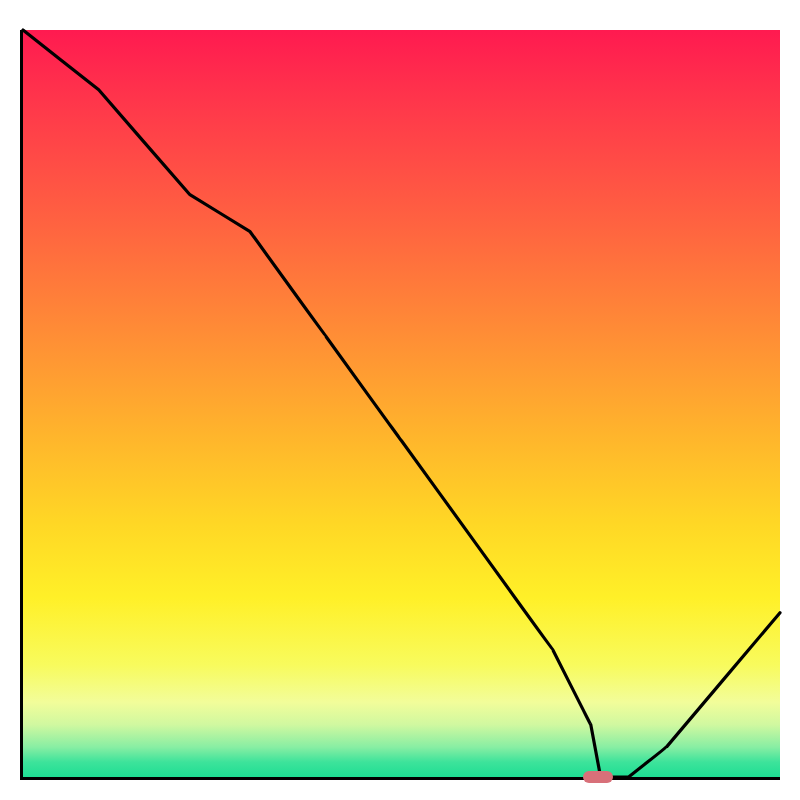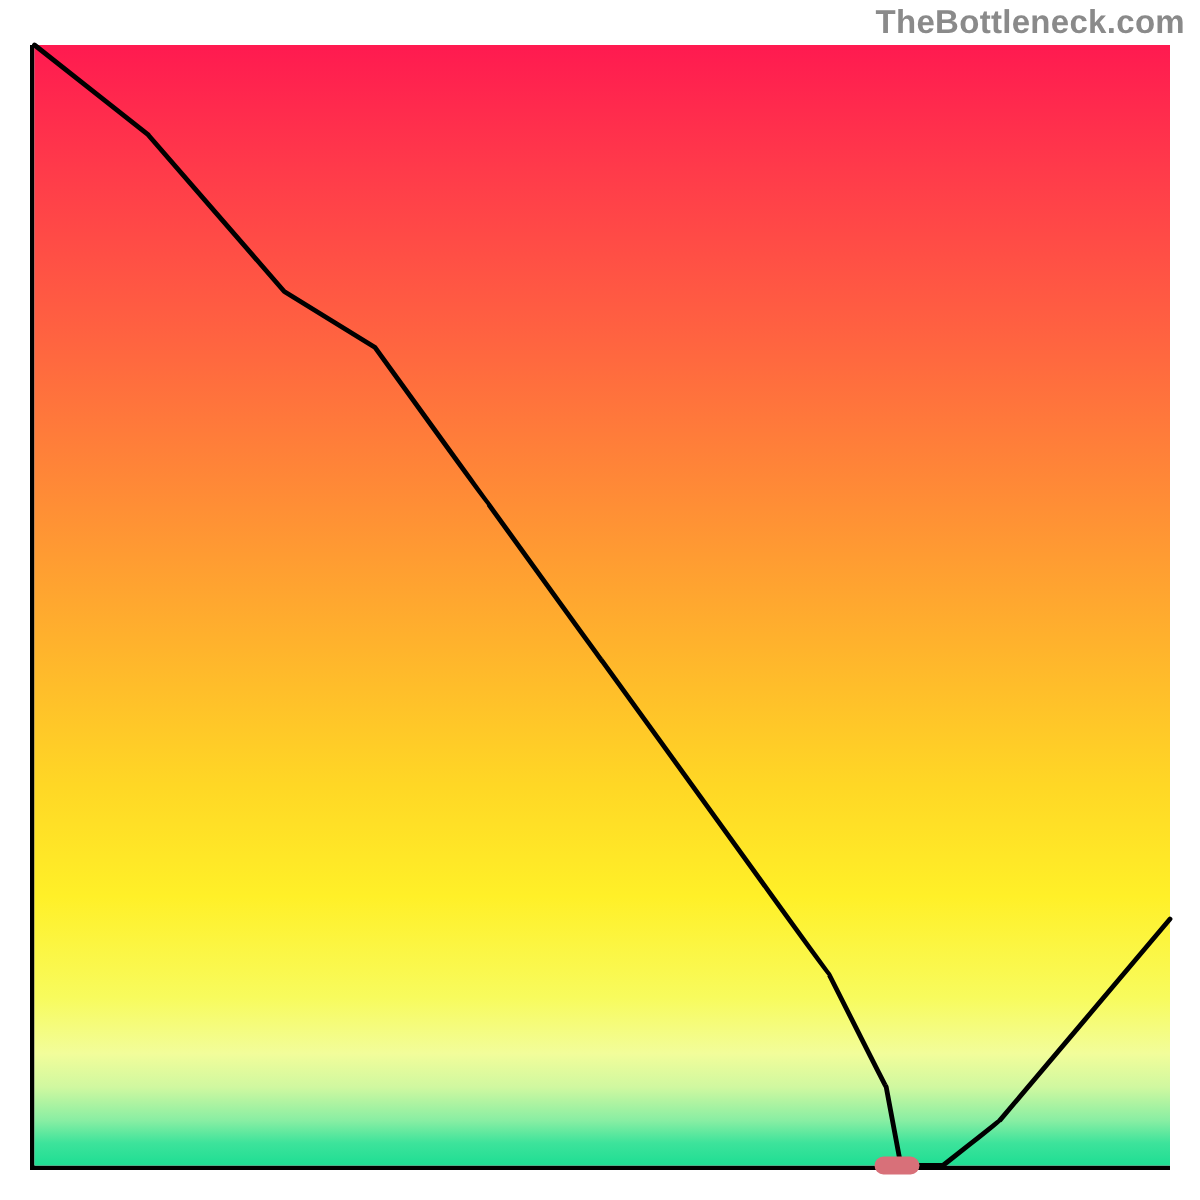--- a/index.html
+++ b/index.html
@@ -73,21 +73,20 @@
     height: 12px;
     background: #d87079;
     border-radius: 6px;
   }
 </style>
 </head>
 <body>
 
 <div class="container">
 
-  <div class="watermark">TheBottleneck.com</div>
 
   <div class="plot-frame">
     <div class="gradient"></div>
 
     <svg class="curve" viewBox="0 0 757 747" preserveAspectRatio="none">
       <path fill="none" stroke="#000" stroke-width="3.2" stroke-linecap="round" stroke-linejoin="round" d="M 0.0 0.0 Q 0.0 0.0 37.9 29.9 T 75.7 59.8 Q 75.7 59.8 121.1 112.1 T 166.5 164.3 Q 166.5 164.3 196.8 183.0 T 227.1 201.7 Q 227.1 201.7 264.9 254.0 T 302.8 306.3 Q 302.8 306.3 340.6 358.6 T 378.5 410.8 Q 378.5 410.8 416.4 463.1 T 454.2 515.4 Q 454.2 515.4 492.0 567.7 T 529.9 620.0 Q 529.9 620.0 548.8 657.4 T 567.8 694.7 L 577.6 747.0 L 605.6 747.0 Q 605.6 747.0 624.5 732.1 T 643.4 717.1 Q 643.4 717.1 700.2 649.9 T 757.0 582.7"></path>
     </svg>
 
     <div class="marker" style="left: 560.18px; width: 30.28px; bottom: -6px; background: rgb(216, 112, 121);"></div>
   </div>

